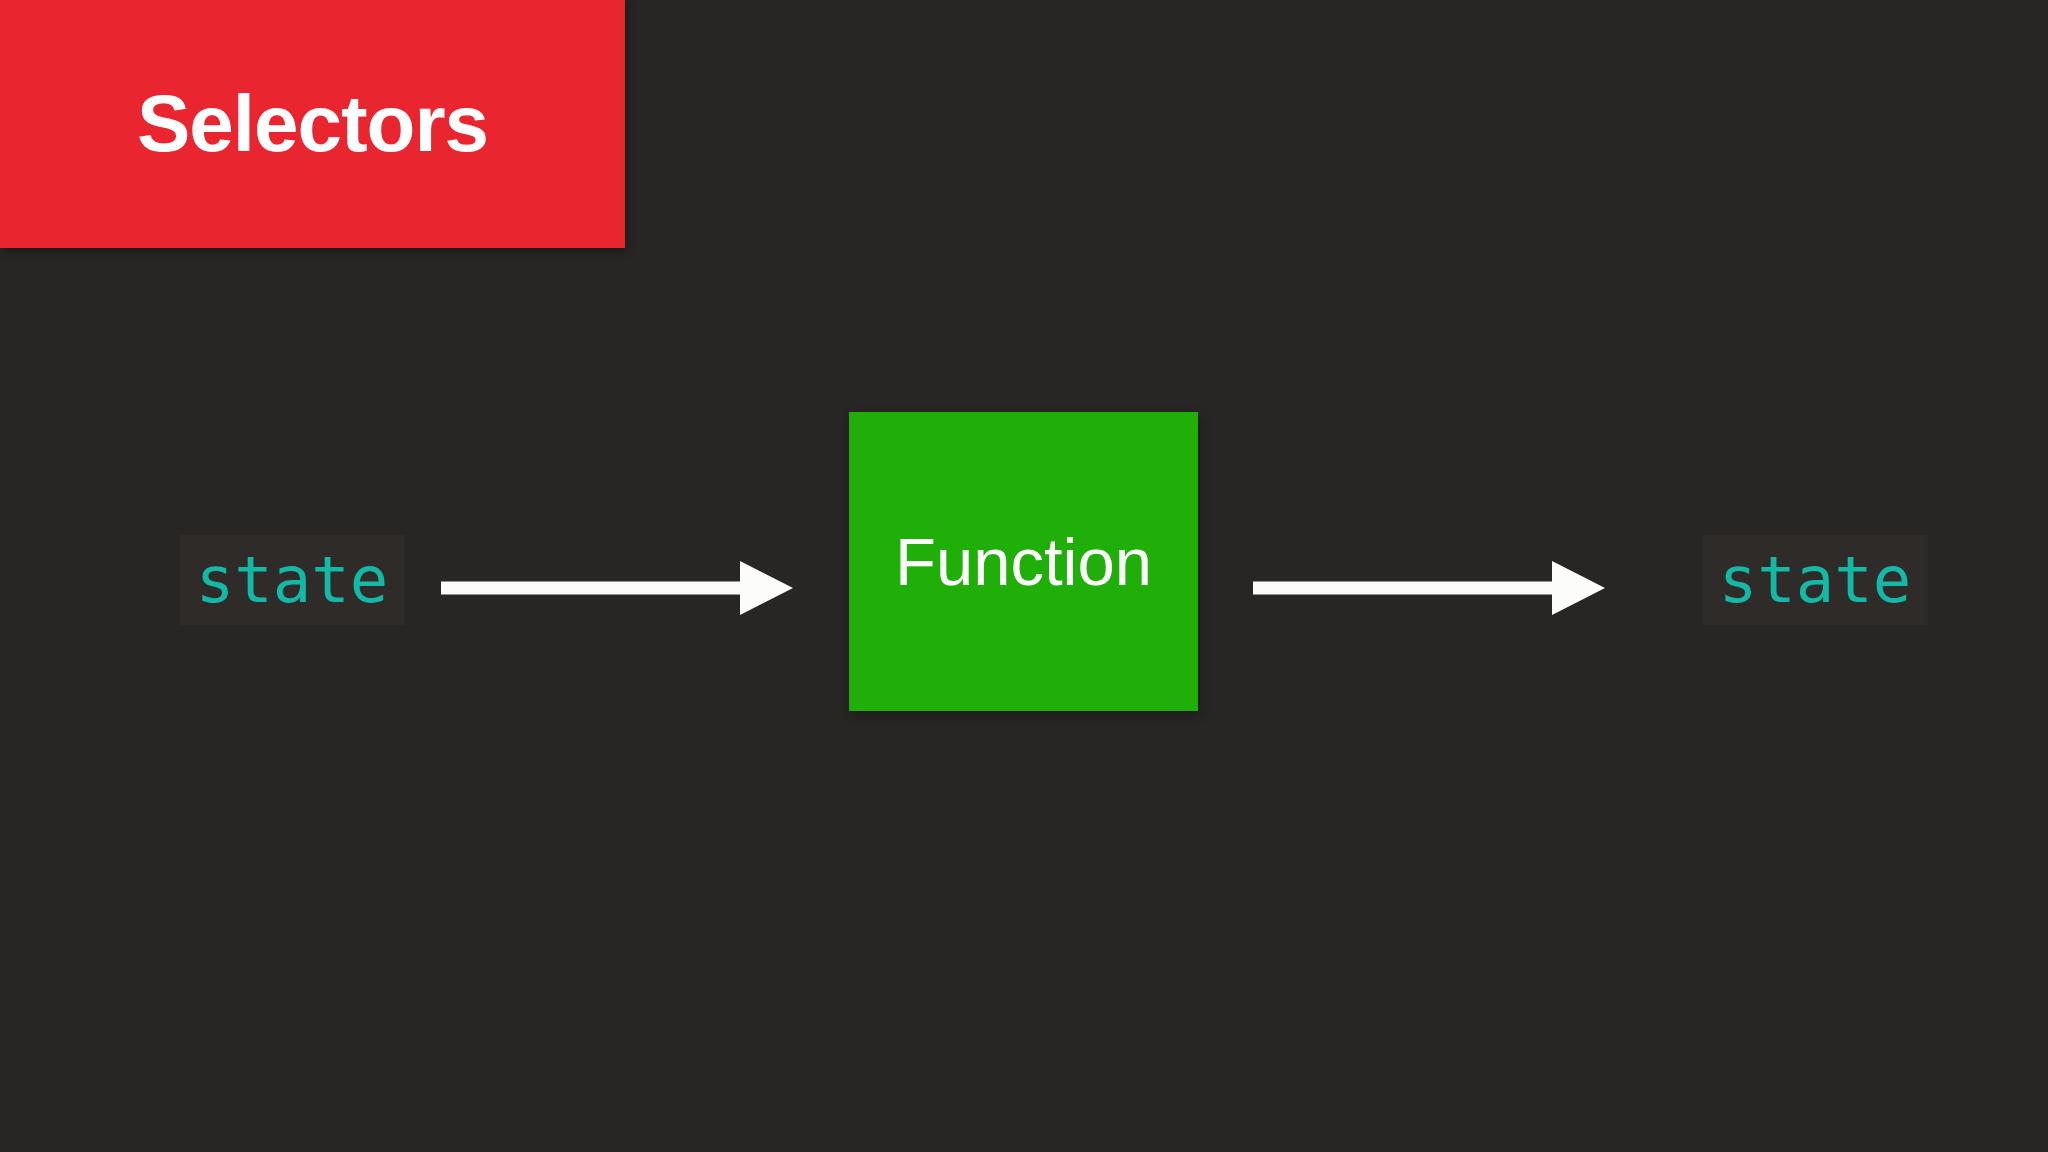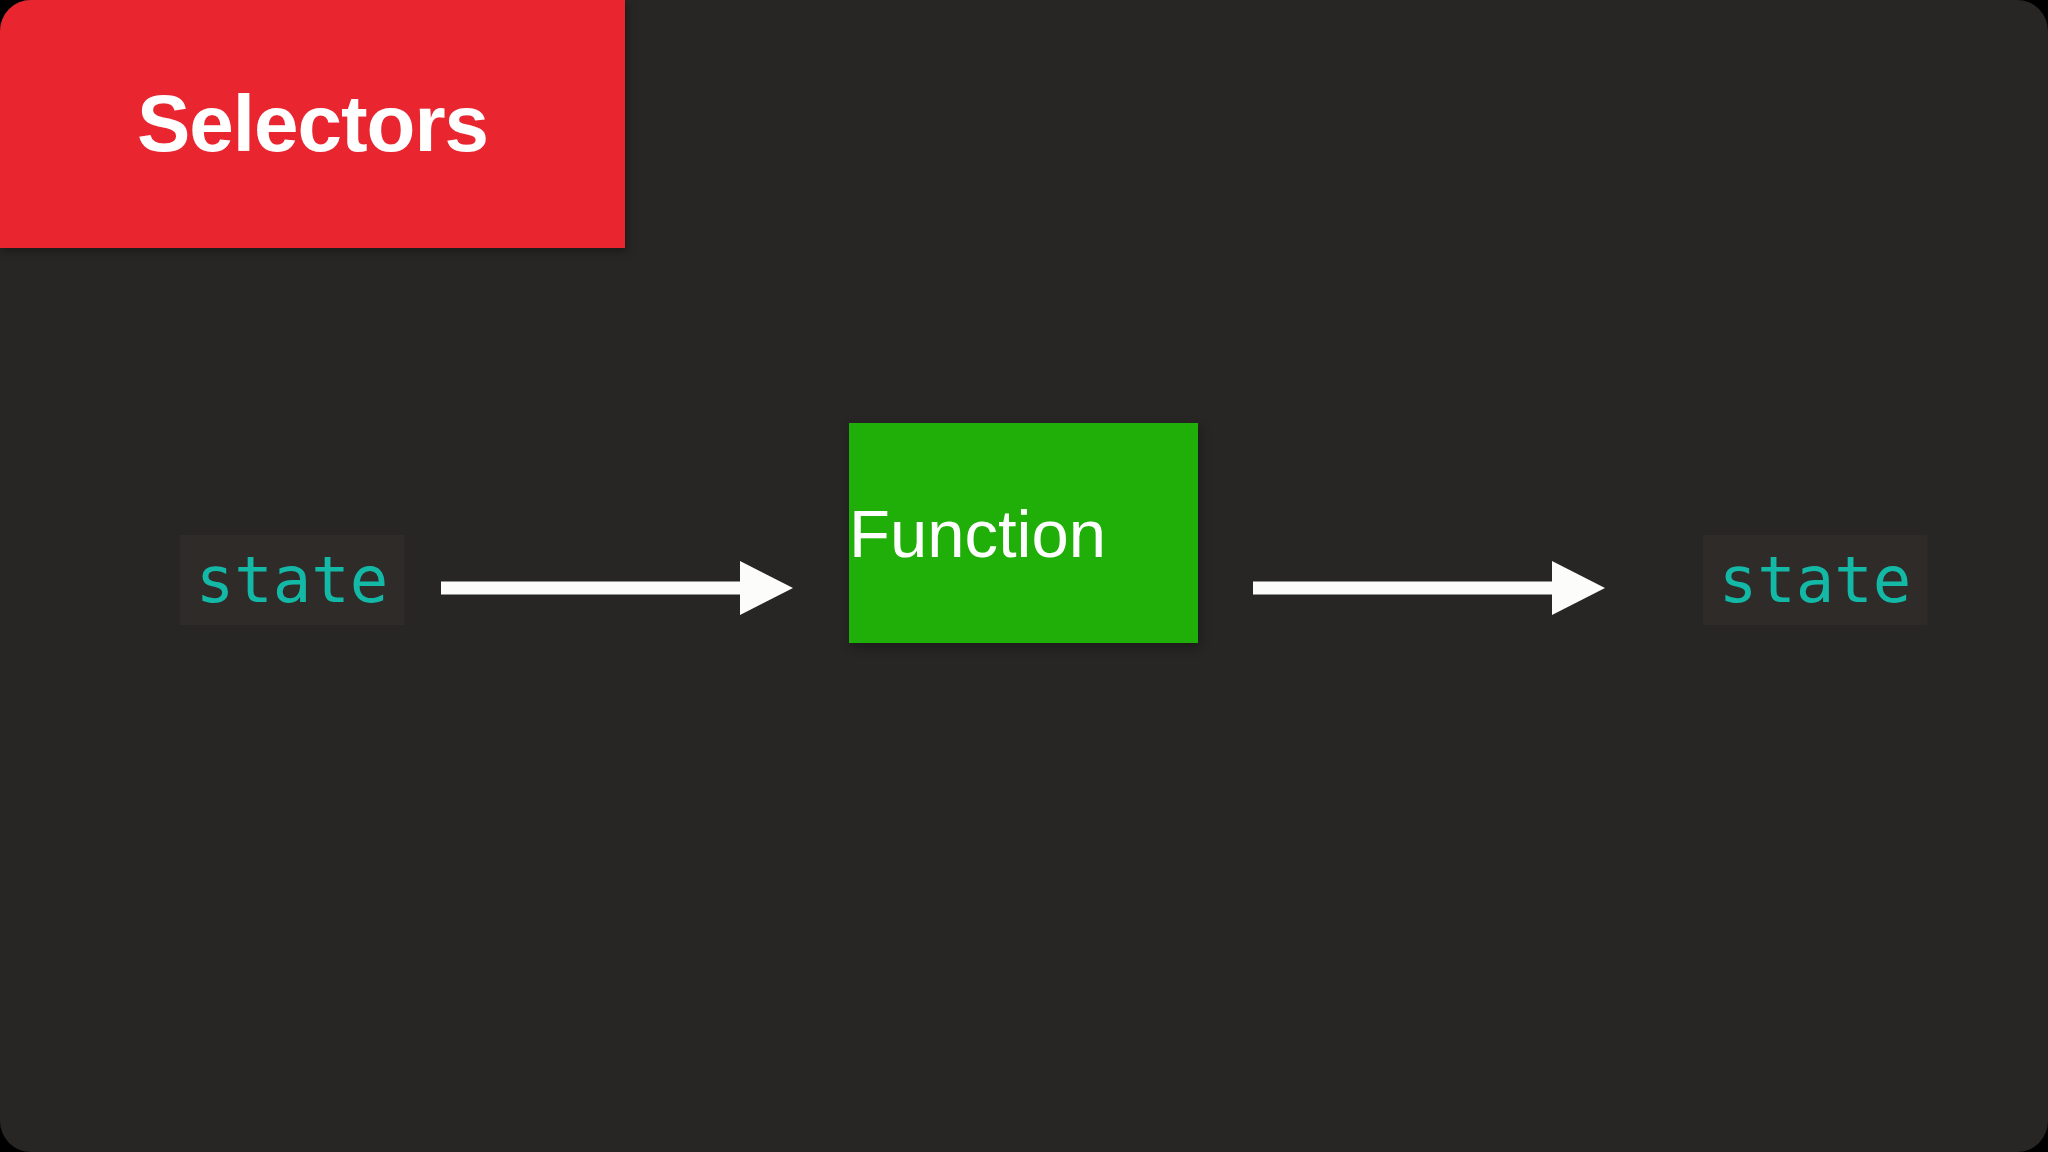--- a/index.html
+++ b/index.html
@@ -13,21 +13,20 @@
   * { margin: 0; padding: 0; box-sizing: border-box; }
   html, body { background: #000; }
   body { font-family: "Liberation Sans", sans-serif; }
 
   .slide {
     position: relative;
     width: 2048px;
     height: 1152px;
     background: var(--background);
     overflow: hidden;
-    border-radius: 31px;
   }
 
   
   .banner {
     position: absolute;
     left: 0;
     top: 0;
     width: 625px;
     height: 248px;
     background: var(--banner-red);
@@ -63,27 +62,27 @@
     top: 560px;
     width: 353px;
     height: 56px;
   }
   .arrow.first  { left: 441px; }
   .arrow.second { left: 1253px; }
 
   .function-box {
     position: absolute;
     left: 849px;
-    top: 423px;
+    top: 412px;
     width: 349px;
-    height: 220px;
+    height: 299px;
     background: var(--box-green);
     display: flex;
     align-items: center;
-    justify-content: flex-start;
+    justify-content: center;
     box-shadow: 2px 4px 10px rgba(0, 0, 0, 0.3);
   }
   .function-box span {
     font-family: "Liberation Sans", sans-serif;
     font-weight: normal;
     font-size: 67px;
     color: var(--text-white);
   }
 </style>
 </head>

